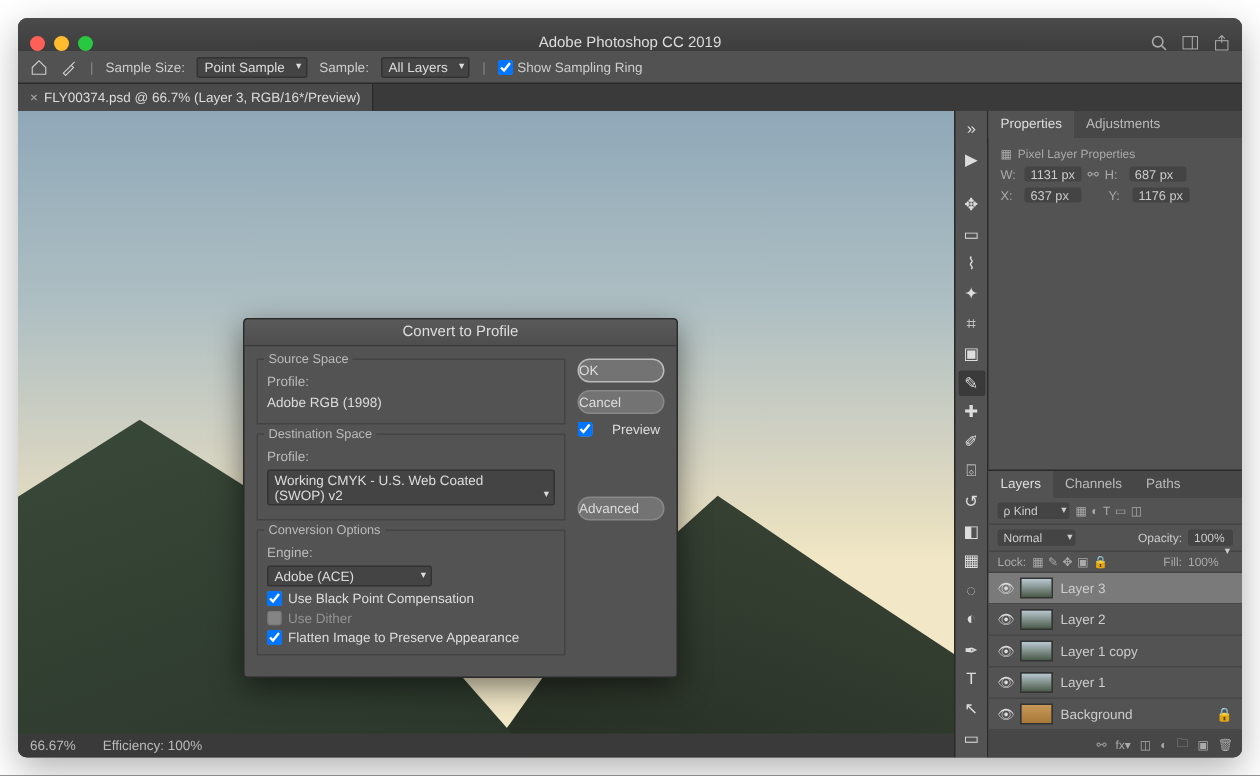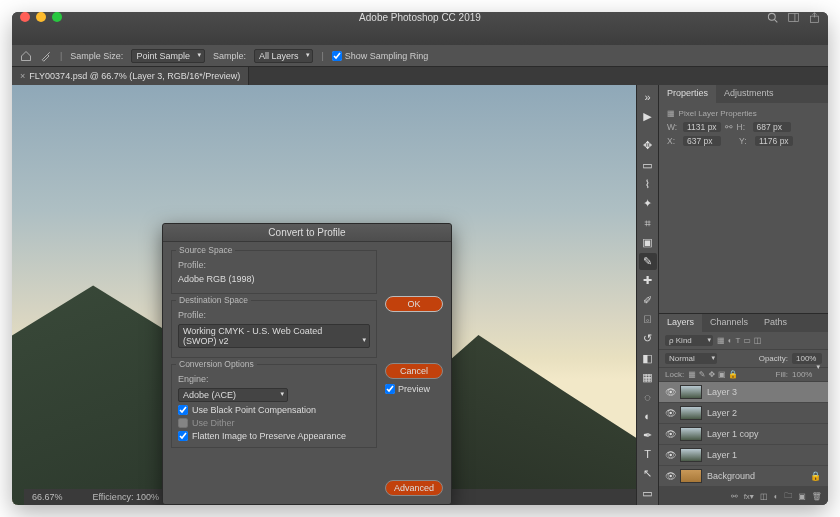--- a/index.html
+++ b/index.html
@@ -1,38 +1,38 @@
 <!DOCTYPE html>
 <html><head>
 <meta charset="utf-8">
 <style>
 * { box-sizing: border-box; margin: 0; padding: 0; font-family: -apple-system, "Helvetica Neue", Arial, sans-serif; }
 body { background: #fff; padding: 12px; }
 .window { width: 816px; height: 493px; background: #3a3a3a; border-radius: 6px; overflow: hidden; box-shadow: 0 8px 24px rgba(0,0,0,.3); position: relative; display: flex; flex-direction: column; }
-.titlebar { height: 33px; background: linear-gradient(#4b4b4b,#3d3d3d); display: flex; align-items: flex-start; padding: 0 8px; position: relative; }
+.titlebar { height: 22px; background: linear-gradient(#4b4b4b,#3d3d3d); display: flex; align-items: flex-end; padding: 0 8px; position: relative; }
 .traffic { display: flex; gap: 6px; }
 .tl { width: 10px; height: 10px; border-radius: 50%; }
 .tl.r { background: #ff5f57; } .tl.y { background: #febc2e; } .tl.g { background: #28c840; }
 .title { position: absolute; left: 0; right: 0; text-align: center; color: #ddd; font-size: 10px; }
 .tbar-right { position: absolute; right: 8px; display: flex; gap: 10px; color: #aaa; font-size: 11px; }
 .optbar { height: 22px; background: #525252; display: flex; align-items: center; padding: 0 8px; gap: 8px; font-size: 9px; color: #ccc; border-bottom: 1px solid #2a2a2a; }
 .optbar .sel { background: #444; border: 1px solid #333; padding: 1px 14px 1px 4px; border-radius: 2px; position: relative; font-size: 9px; color: #ddd; }
 .optbar .sel:after { content: "▾"; position: absolute; right: 3px; font-size: 7px; }
 .optbar .cb { display: flex; align-items: center; gap: 3px; }
 .optbar .cb input { width: 10px; height: 10px; }
 .tabbar { height: 18px; background: #3a3a3a; display: flex; align-items: stretch; font-size: 9px; color: #ddd; }
 .tab { background: #4a4a4a; padding: 2px 8px; border-right: 1px solid #2a2a2a; display: flex; align-items: center; gap: 4px; }
 .tab .x { font-size: 9px; color: #aaa; }
 .mainrow { flex: 1; display: flex; min-height: 0; }
 .canvas { flex: 1; position: relative; background: #2a2a2a; overflow: hidden; }
 .sky { position: absolute; inset: 0; background: linear-gradient(180deg, #8fa8b8 0%, #aebfc3 30%, #d8d5c2 55%, #e8e0c0 65%, #f2e8c8 70%); }
 .sun { position: absolute; left: 61%; top: 52%; width: 60px; height: 60px; background: radial-gradient(circle, rgba(255,250,220,.9), rgba(255,250,220,0) 70%); }
 .mtn1 { position: absolute; bottom: 0; left: -5%; width: 60%; height: 55%; background: linear-gradient(160deg,#3a4a3a,#2a362a); clip-path: polygon(0 100%, 0 35%, 30% 5%, 55% 30%, 75% 55%, 100% 100%); }
 .mtn2 { position: absolute; bottom: 0; right: -5%; width: 55%; height: 45%; background: linear-gradient(200deg,#3c4838,#262e24); clip-path: polygon(0 100%, 20% 50%, 45% 10%, 70% 40%, 100% 75%, 100% 100%); }
-.statusbar { position: absolute; bottom: 0; left: 0; right: 0; height: 16px; background: #3a3a3a; display: flex; align-items: center; padding: 0 8px; gap: 30px; font-size: 9px; color: #bbb; margin-left: 12px; }
+.statusbar { position: absolute; bottom: 0; left: 0; right: 0; height: 16px; background: #3a3a3a; display: flex; align-items: center; padding: 0 8px; gap: 18px; font-size: 9px; color: #bbb; }
 .toolcol { width: 22px; background: #535353; display: flex; flex-direction: column; align-items: center; padding: 4px 0; gap: 3px; border-left: 1px solid #2a2a2a; }
 .toolcol .t { width: 18px; height: 18px; display: flex; align-items: center; justify-content: center; color: #ddd; font-size: 11px; border-radius: 2px; }
 .toolcol .t.sel { background: #3a3a3a; }
 .rcol { width: 170px; background: #535353; display: flex; flex-direction: column; font-size: 9px; color: #ccc; border-left: 1px solid #2a2a2a; }
 .panel-tabs { display: flex; background: #474747; height: 18px; align-items: stretch; font-size: 9px; }
 .panel-tabs .pt { padding: 3px 8px; color: #bbb; }
 .panel-tabs .pt.active { background: #535353; color: #ddd; }
 .panel-body { padding: 6px 8px; }
 .panel-body .subhead { color: #aaa; font-size: 8px; margin-bottom: 4px; display: flex; align-items: center; gap: 4px; }
 .proprow { display: flex; align-items: center; gap: 4px; font-size: 8.5px; margin-bottom: 4px; }
@@ -53,23 +53,23 @@
 .layer .eye { width: 10px; color: #ddd; font-size: 9px; }
 .layer .thumb { width: 22px; height: 14px; background: linear-gradient(#b8c8d0,#4a5a48); border: 1px solid #333; }
 .layer .thumb.bg { background: linear-gradient(#c89858,#a87838); }
 .layer-footer { height: 18px; background: #474747; display:flex; align-items:center; justify-content:flex-end; padding:0 6px; gap:6px; color:#aaa; font-size:8px; }
 
 .dialog { position: absolute; left: 150px; top: 138px; width: 290px; background: #535353; border: 1px solid #2a2a2a; border-radius: 3px; box-shadow: 0 6px 20px rgba(0,0,0,.5); font-size: 9.5px; color: #ddd; }
 .dialog .dtitle { height: 18px; background: linear-gradient(#5a5a5a,#4e4e4e); text-align: center; line-height: 18px; font-size: 10px; border-bottom: 1px solid #383838; border-radius: 3px 3px 0 0; }
 .dialog .dbody { display: flex; padding: 8px; gap: 8px; }
 .dialog .dleft { flex: 1; }
 .dialog .dright { width: 58px; display: flex; flex-direction: column; gap: 5px; }
-.dialog .btn { background: #c2410c; border: 1px solid #888; border-radius: 9px; text-align: center; padding: 2px 0; font-size: 9px; margin-top: 46px; }
+.dialog .btn { background: #737373; border: 1px solid #888; border-radius: 9px; text-align: left; padding: 2px 0; font-size: 9px; }
 .dialog .btn.primary { border-color: #bbb; }
-.dialog .cbrow { display:flex; align-items:center; gap:3px; font-size:9px; }
+.dialog .cbrow { display:flex; align-items:center; gap:13px; font-size:9px; }
 .dialog .cbrow input { width:10px; height:10px; }
 .fs { border: 1px solid #444; padding: 6px 6px; margin-bottom: 6px; position: relative; }
 .fs .leg { position: absolute; top: -6px; left: 4px; background: #535353; padding: 0 3px; font-size: 8.5px; color: #bbb; text-align: right; }
 .fs .row { display: flex; gap: 4px; margin: 3px 0; font-size: 9px; flex-direction: column; }
 .fs .row .k { color: #bbb; min-width: 32px; }
 .fs .row .v { color: #ddd; }
 .fs .row .dd { flex: 1; background: #444; border: 1px solid #333; padding: 1px 4px; border-radius: 2px; position: relative; padding-right: 12px; font-size: 9px; }
 .fs .row .dd:after { content:"▾"; position:absolute; right:3px; font-size:7px; }
 .fs .cbx { display:flex; align-items:center; gap:4px; margin:3px 0 0 0; font-size:9px; }
 .fs .cbx input { width:10px; height:10px; }

